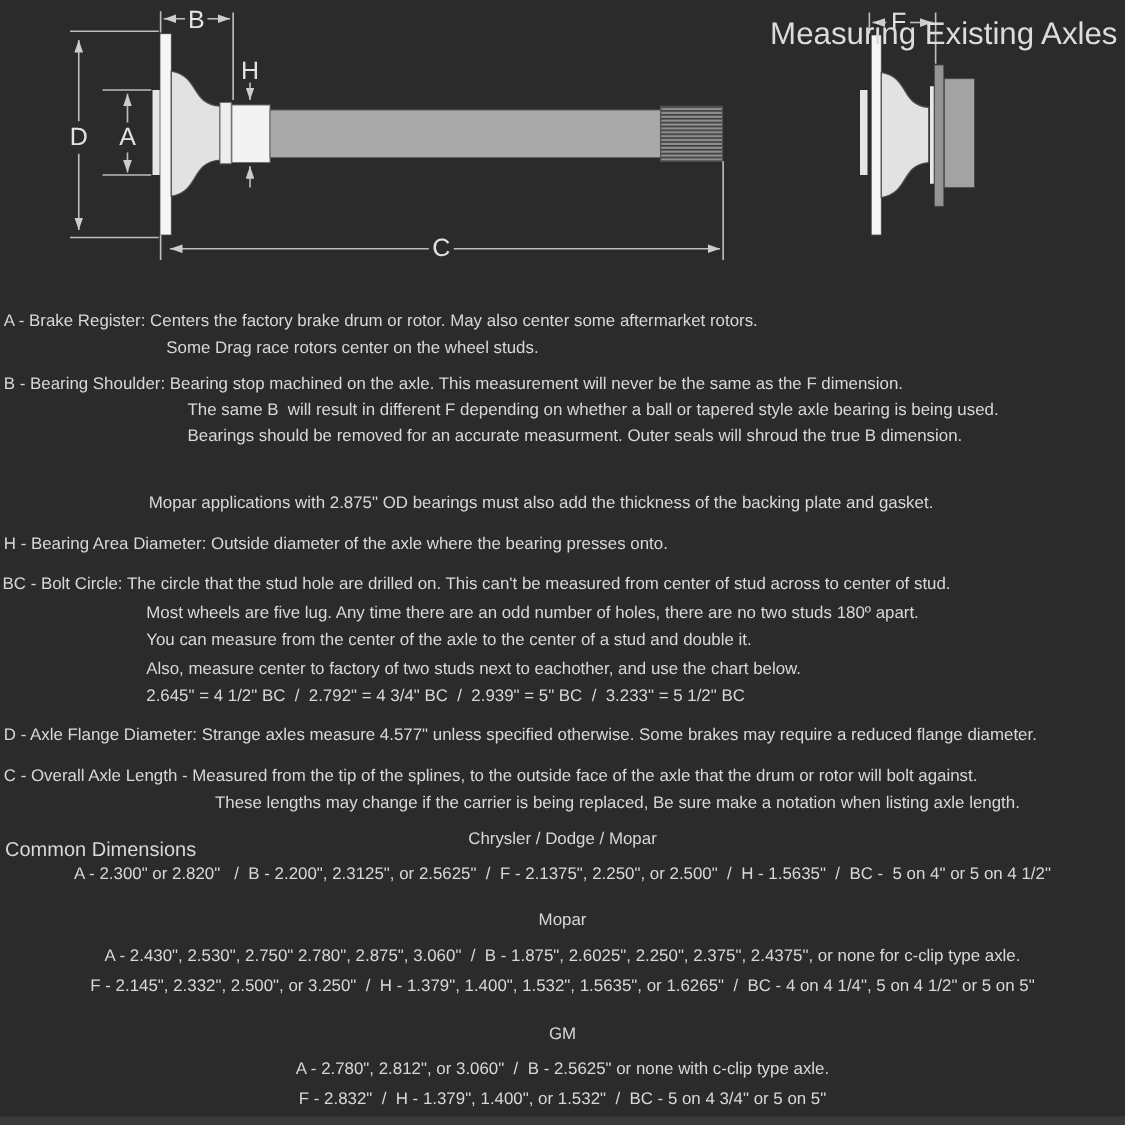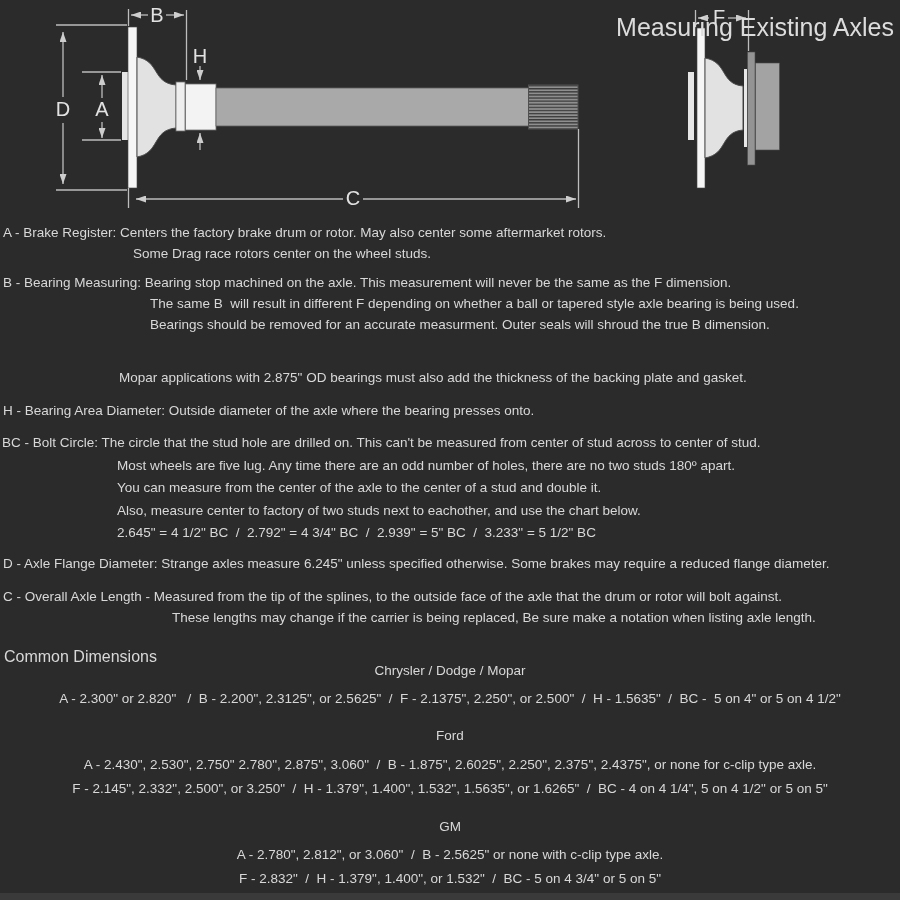--- a/index.html
+++ b/index.html
@@ -1,21 +1,21 @@
 <!DOCTYPE html>
 <html><head>
 <meta charset="utf-8">
 <style>
   html,body{margin:0;padding:0;background:#2b2b2b;}
   .page{position:relative;width:900px;height:900px;background:#2b2b2b;overflow:hidden;
         font-family:"Liberation Sans", sans-serif;color:#d8d8d8;}
   .diagram{position:absolute;top:0;left:0;}
   .title{position:absolute;top:13px;left:0;width:894px;text-align:right;
          font-size:25px;color:#dcdcdc;}
-  .t{position:absolute;font-size:13.5px;white-space:pre;color:#d8d8d8;}
+  .t{position:absolute;font-size:13.5px;white-space:pre;color:#d8d8d8;margin-top:24px;}
   .tc{position:absolute;left:0;width:900px;text-align:center;font-size:13.5px;
       white-space:pre;color:#d8d8d8;}
   .heading{font-size:16px;}
   .dimlabel{font-family:"Liberation Sans", sans-serif;font-size:20px;fill:#e2e2e2;}
   .bottom-strip{position:absolute;left:0;bottom:0;width:900px;height:7px;background:#3a3a3a;}
 </style>
 </head>
 <body>
 
 <div class="page">
@@ -95,45 +95,45 @@
       <path d="M728,18 L746,18" marker-end="url(#ah)"></path>
     </g>
     <text class="dimlabel" x="719" y="24" text-anchor="middle">F</text>
   </svg>
 
   <div class="title">Measuring Existing Axles</div>
 
   <div class="t" style="top:225px;left:3px">A - Brake Register: Centers the factory brake drum or rotor. May also center some aftermarket rotors.</div>
   <div class="t" style="top:246px;left:133px">Some Drag race rotors center on the wheel studs.</div>
 
-  <div class="t" style="top:275px;left:3px">B - Bearing Measuring: Bearing stop machined on the axle. This measurement will never be the same as the F dimension.</div>
+  <div class="t" style="top:275px;left:3px">B - Bearing Shoulder: Bearing stop machined on the axle. This measurement will never be the same as the F dimension.</div>
   <div class="t" style="top:296px;left:150px">The same B  will result in different F depending on whether a ball or tapered style axle bearing is being used.</div>
   <div class="t" style="top:317px;left:150px">Bearings should be removed for an accurate measurment. Outer seals will shroud the true B dimension.</div>
 
   <div class="t" style="top:370px;left:119px">Mopar applications with 2.875" OD bearings must also add the thickness of the backing plate and gasket.</div>
 
   <div class="t" style="top:403px;left:3px">H - Bearing Area Diameter: Outside diameter of the axle where the bearing presses onto.</div>
 
   <div class="t" style="top:435px;left:2px">BC - Bolt Circle: The circle that the stud hole are drilled on. This can't be measured from center of stud across to center of stud.</div>
   <div class="t" style="top:458px;left:117px">Most wheels are five lug. Any time there are an odd number of holes, there are no two studs 180º apart.</div>
   <div class="t" style="top:480px;left:117px">You can measure from the center of the axle to the center of a stud and double it.</div>
   <div class="t" style="top:503px;left:117px">Also, measure center to factory of two studs next to eachother, and use the chart below.</div>
   <div class="t" style="top:525px;left:117px">2.645" = 4 1/2" BC  /  2.792" = 4 3/4" BC  /  2.939" = 5" BC  /  3.233" = 5 1/2" BC</div>
 
-  <div class="t" style="top:556px;left:3px">D - Axle Flange Diameter: Strange axles measure 6.245" unless specified otherwise. Some brakes may require a reduced flange diameter.</div>
+  <div class="t" style="top:556px;left:3px">D - Axle Flange Diameter: Strange axles measure 4.577" unless specified otherwise. Some brakes may require a reduced flange diameter.</div>
 
   <div class="t" style="top:589px;left:3px">C - Overall Axle Length - Measured from the tip of the splines, to the outside face of the axle that the drum or rotor will bolt against.</div>
   <div class="t" style="top:610px;left:172px">These lengths may change if the carrier is being replaced, Be sure make a notation when listing axle length.</div>
 
   <div class="t heading" style="top:648px;left:4px">Common Dimensions</div>
 
   <div class="tc" style="top:663px">Chrysler / Dodge / Mopar</div>
   <div class="tc" style="top:691px">A - 2.300" or 2.820"   /  B - 2.200", 2.3125", or 2.5625"  /  F - 2.1375", 2.250", or 2.500"  /  H - 1.5635"  /  BC -  5 on 4" or 5 on 4 1/2"</div>
 
-  <div class="tc" style="top:728px">Ford</div>
+  <div class="tc" style="top:728px">Mopar</div>
   <div class="tc" style="top:757px">A - 2.430", 2.530", 2.750" 2.780", 2.875", 3.060"  /  B - 1.875", 2.6025", 2.250", 2.375", 2.4375", or none for c-clip type axle.</div>
   <div class="tc" style="top:781px">F - 2.145", 2.332", 2.500", or 3.250"  /  H - 1.379", 1.400", 1.532", 1.5635", or 1.6265"  /  BC - 4 on 4 1/4", 5 on 4 1/2" or 5 on 5"</div>
 
   <div class="tc" style="top:819px">GM</div>
   <div class="tc" style="top:847px">A - 2.780", 2.812", or 3.060"  /  B - 2.5625" or none with c-clip type axle.</div>
   <div class="tc" style="top:871px">F - 2.832"  /  H - 1.379", 1.400", or 1.532"  /  BC - 5 on 4 3/4" or 5 on 5"</div>
 
   <div class="bottom-strip"></div>
 </div>
 

